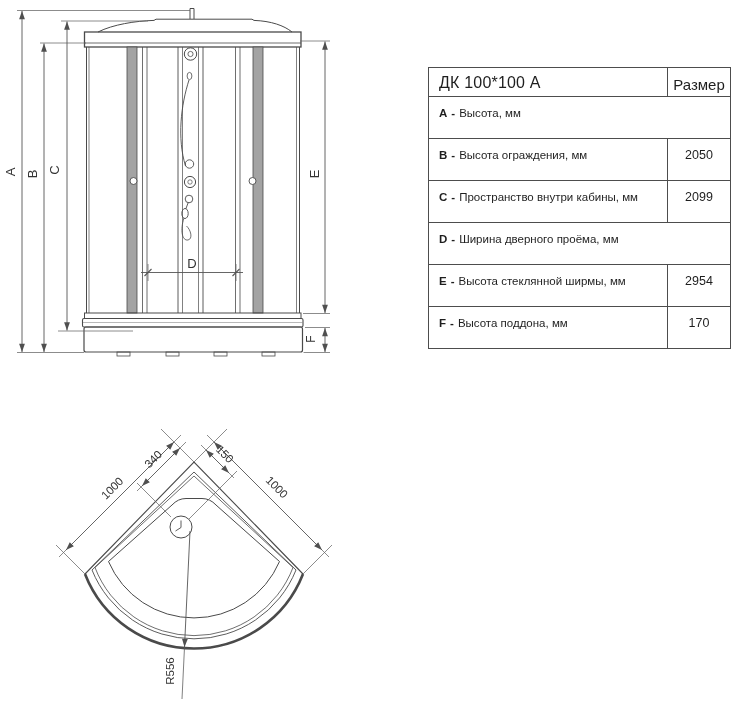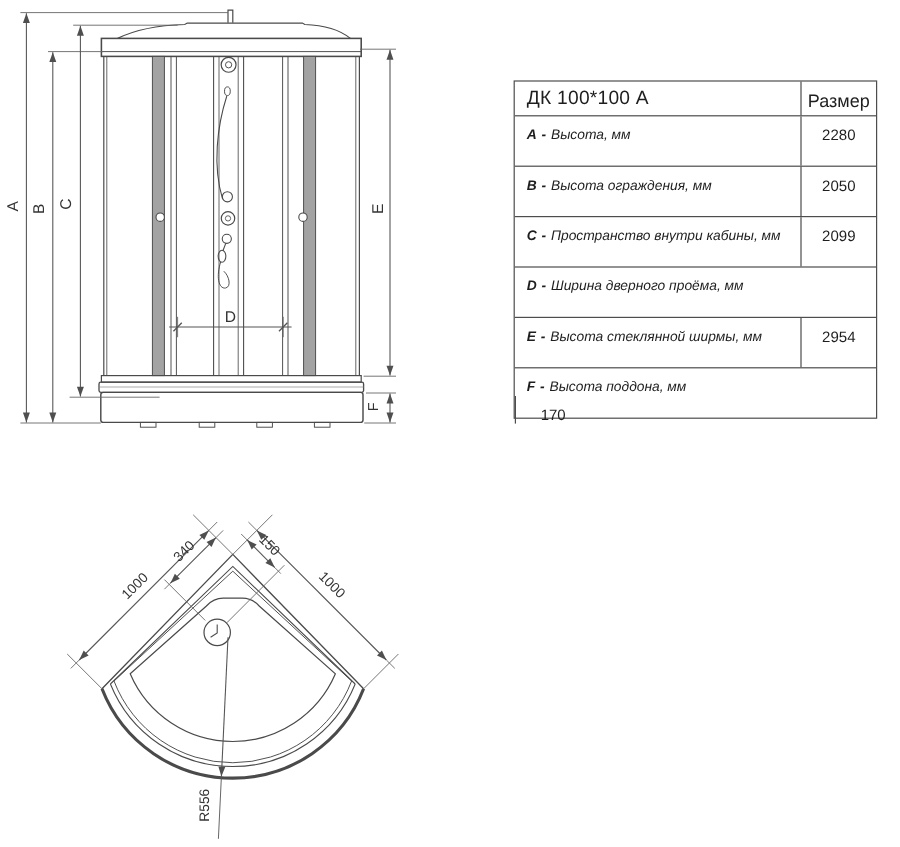--- a/index.html
+++ b/index.html
@@ -8,22 +8,22 @@
   .canvas svg{position:absolute;left:0;top:0;}
   svg text{font-family:"Liberation Sans",sans-serif;fill:#333;}
 
   
   .spec-table{position:absolute;left:428px;top:67px;width:301px;border:1px solid #4d4d4d;
               background:#fff;color:#1e1e1e;}
   .t-head{display:flex;height:28px;border-bottom:1px solid #4d4d4d;}
   .t-title{flex:1;font-size:16px;padding:6px 0 0 10px;letter-spacing:.2px;}
   .t-size{width:62px;border-left:1px solid #4d4d4d;font-size:15px;text-align:center;padding-top:8px;}
   .t-row{display:flex;height:41px;border-bottom:1px solid #4d4d4d;}
-  .t-row:last-child{border-bottom:none;flex-direction:column;}
-  .t-label{flex:1;font-size:11.5px;padding:9px 6px 0 10px;line-height:1.25;white-space:nowrap;font-style:italic;}
+  .t-row:last-child{border-bottom:none;}
+  .t-label{flex:1;font-size:11.5px;padding:9px 6px 0 10px;line-height:1.25;white-space:nowrap;}
   .t-label b{font-weight:bold;}
   .sep{font-weight:bold;margin:0 4px;}
   .t-value{width:62px;border-left:1px solid #4d4d4d;font-size:12.5px;text-align:center;padding-top:9px;}
 </style>
 </head>
 <body>
 
 <div class="canvas">
 
 <svg width="750" height="706" viewBox="0 0 750 706">
@@ -176,21 +176,20 @@
 </svg>
 
 <div class="spec-table">
   <div class="t-head">
     <div class="t-title">ДК 100*100 А</div>
     <div class="t-size">Размер</div>
   </div>
 
   <div class="t-row">
     <div class="t-label"><b>A</b><span class="sep">-</span><span>Высота, мм</span></div>
-    <div class="t-value">2280</div>
   </div>
   <div class="t-row">
     <div class="t-label"><b>B</b><span class="sep">-</span><span>Высота ограждения, мм</span></div>
     <div class="t-value">2050</div>
   </div>
   <div class="t-row">
     <div class="t-label"><b>C</b><span class="sep">-</span><span>Пространство внутри кабины, мм</span></div>
     <div class="t-value">2099</div>
   </div>
   <div class="t-row">

